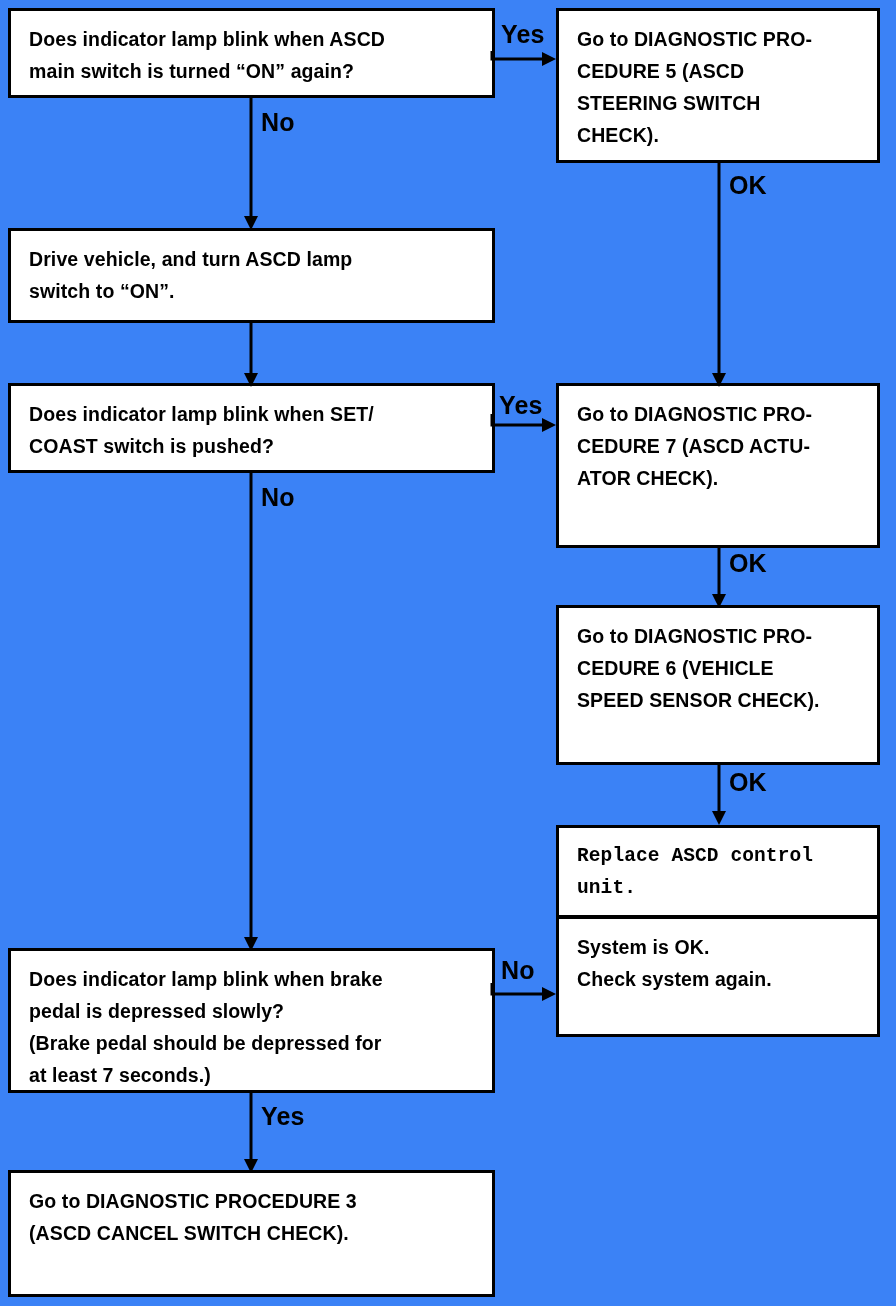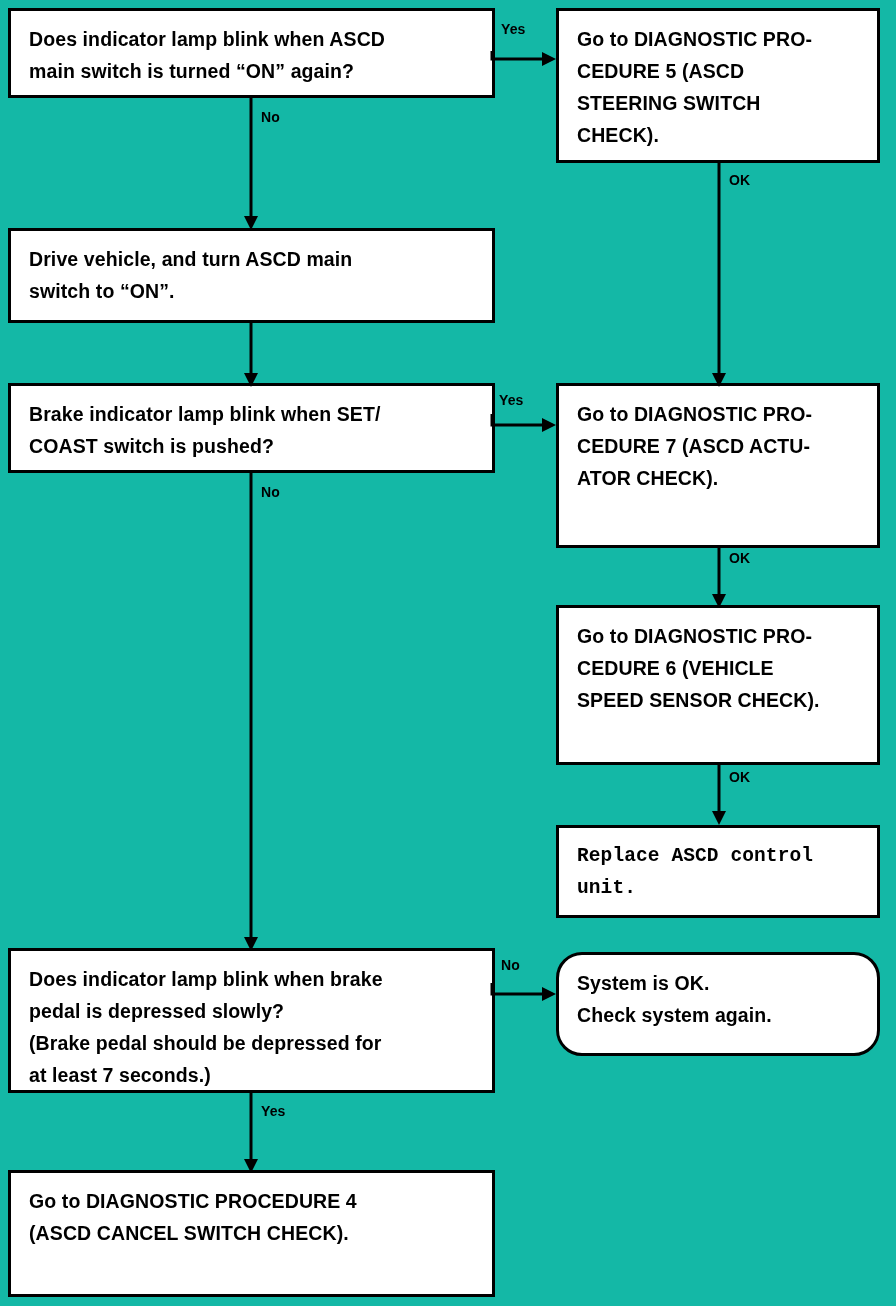--- a/index.html
+++ b/index.html
@@ -9,40 +9,40 @@
     background: #ffffff;
   }
   body {
     font-family: "Liberation Sans", sans-serif;
     color: #000000;
   }
   #flowchart {
     position: relative;
     width: 896px;
     height: 1306px;
-    background: #14b8a6;
+    background: #3b82f6;
     overflow: hidden;
   }
   .node {
     position: absolute;
     box-sizing: border-box;
     border: 3px solid #000000;
     background: #ffffff;
     padding: 12px 14px 10px 18px;
   }
   .node-text {
     font-size: 19.5px;
     line-height: 32px;
     font-weight: 700;
     letter-spacing: 0.1px;
     white-space: pre-line;
   }
   .edge-label {
     position: absolute;
-    font-size: 14px;
+    font-size: 25px;
     font-weight: 700;
     line-height: 1;
     letter-spacing: 0.1px;
     white-space: nowrap;
   }
   .connector {
     position: absolute;
   }
   .connector svg {
     display: block;
@@ -60,26 +60,26 @@
   </div>
 
   <div class="node" style="left:556px; top:8px; width:324px; height:155px;">
     <div class="node-text">Go to DIAGNOSTIC PRO-
 CEDURE 5 (ASCD
 STEERING SWITCH
 CHECK).</div>
   </div>
 
   <div class="node" style="left:8px; top:228px; width:487px; height:95px;">
-    <div class="node-text">Drive vehicle, and turn ASCD main
+    <div class="node-text">Drive vehicle, and turn ASCD lamp
 switch to “ON”.</div>
   </div>
 
   <div class="node" style="left:8px; top:383px; width:487px; height:90px;">
-    <div class="node-text">Brake indicator lamp blink when SET/
+    <div class="node-text">Does indicator lamp blink when SET/
 COAST switch is pushed?</div>
   </div>
 
   <div class="node" style="left:556px; top:383px; width:324px; height:165px;">
     <div class="node-text">Go to DIAGNOSTIC PRO-
 CEDURE 7 (ASCD ACTU-
 ATOR CHECK).</div>
   </div>
 
   <div class="node" style="left:556px; top:605px; width:324px; height:160px;">
@@ -93,27 +93,27 @@
 unit.</div>
   </div>
 
   <div class="node" style="left:8px; top:948px; width:487px; height:145px;">
     <div class="node-text">Does indicator lamp blink when brake
 pedal is depressed slowly?
 (Brake pedal should be depressed for
 at least 7 seconds.)</div>
   </div>
 
-  <div class="node" style="left:556px; top:952px; width:324px; height:104px;border-radius:26px;">
+  <div class="node" style="left:556px; top:916px; width:324px; height:121px;">
     <div class="node-text">System is OK.
 Check system again.</div>
   </div>
 
   <div class="node" style="left:8px; top:1170px; width:487px; height:127px;">
-    <div class="node-text">Go to DIAGNOSTIC PROCEDURE 4
+    <div class="node-text">Go to DIAGNOSTIC PROCEDURE 3
 (ASCD CANCEL SWITCH CHECK).</div>
   </div>
 
   <div class="connector" style="left:489px; top:48px; width:72px; height:22px;">
     <svg width="72" height="22" viewBox="0 0 72 22">
       <path d="M3,3 L3,11 L55,11" stroke="#000" stroke-width="3" fill="none"></path>
       <path d="M53,4 L67,11 L53,18 Z" fill="#000"></path>
     </svg>
   </div>
   <div class="edge-label" style="left:501px; top:22px;">Yes</div>

